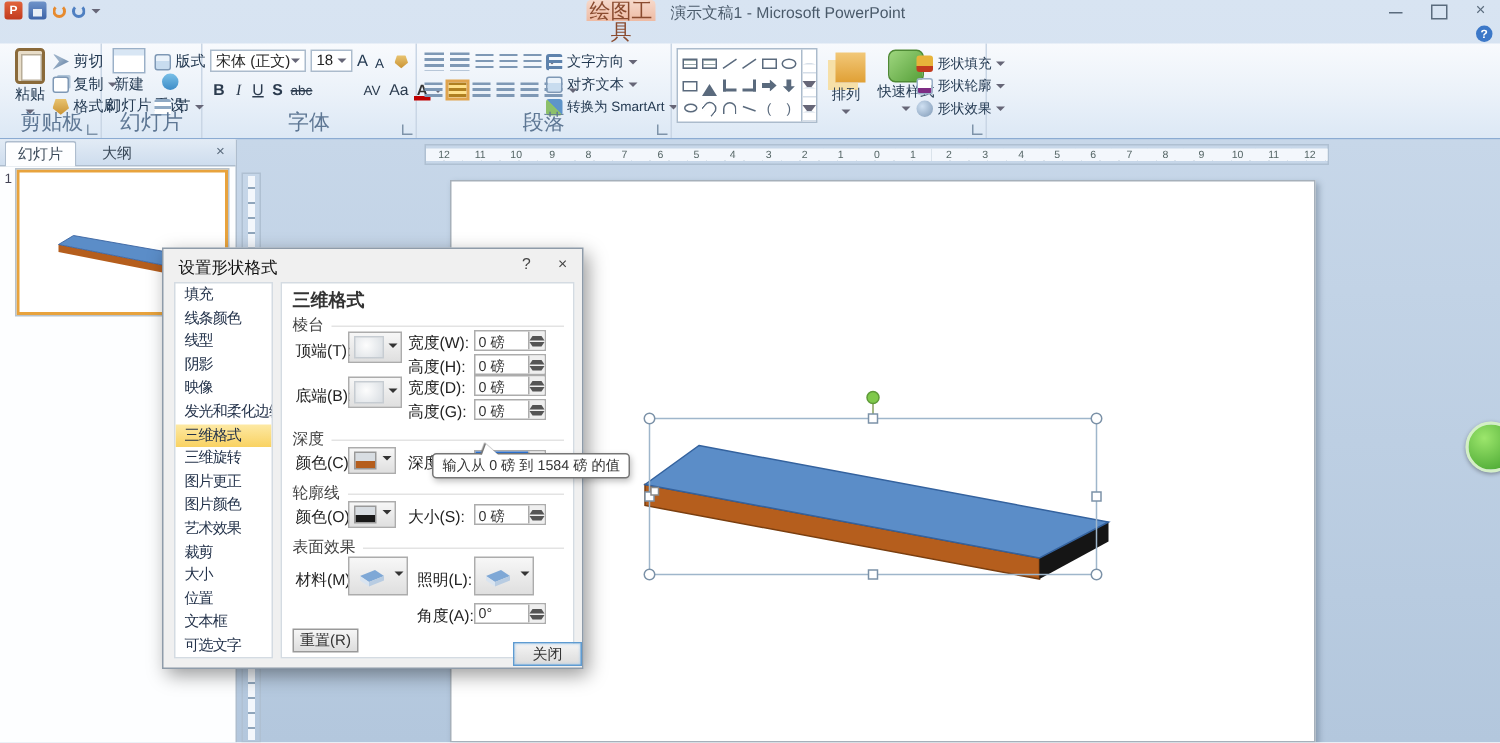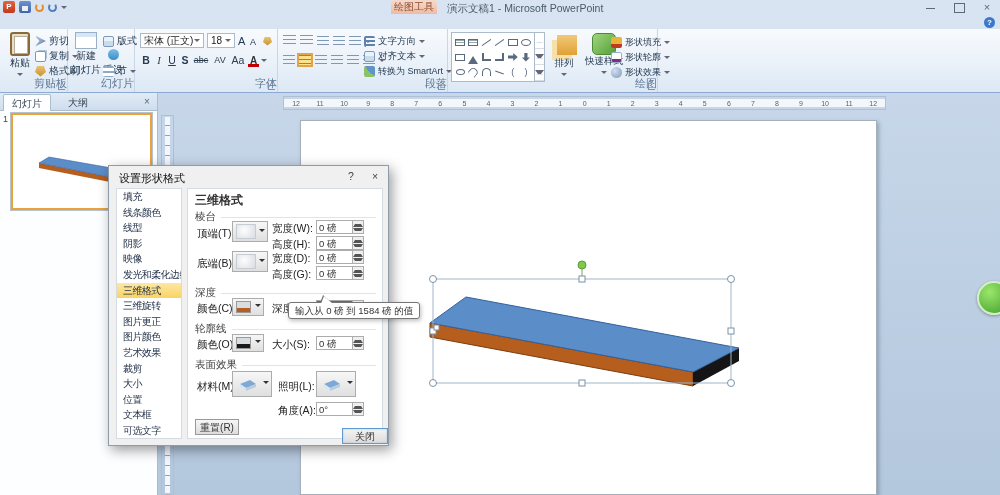--- a/index.html
+++ b/index.html
@@ -11,41 +11,41 @@
   .titlebar { position:absolute; left:0; top:0; width:1000px; height:14px; }
   .qat { position:absolute; left:3px; top:1px; display:flex; gap:4px; align-items:center; }
   .qat-ico { width:12px; height:12px; border-radius:2px; }
   .ico-logo { background:linear-gradient(#E1643C,#C23A1E); color:#fff; font-size:8px; font-weight:bold; text-align:center; line-height:12px; }
   .ico-save { background:linear-gradient(#6F93C9,#3D64A8); position:relative; }
   .ico-save:after { content:""; position:absolute; left:3px; top:5px; width:6px; height:5px; background:#E8EEF6; }
   .ico-arc { width:9px; height:9px; border:2px solid #E68A2E; border-top-color:transparent; border-radius:50%; }
   .ico-arc.blue { border-color:#4E7FC1; border-top-color:transparent; }
   .dd { width:0; height:0; border:3px solid transparent; border-top-color:#667; margin-top:3px; }
   .ctx-label { position:absolute; left:391px; top:0; width:46px; height:14px; border-radius:3px 3px 0 0;
-               background:linear-gradient(#F6D9CB,#EEBBA4); color:#8A4B2F; font-size:10px; text-align:center; line-height:14px; }
+               background:linear-gradient(#F6D9CB,#EEBBA4); color:#8A4B2F; font-size:14px; text-align:center; line-height:14px; }
   .win-title { position:absolute; left:447px; top:2px; font-size:10.5px; color:#4A5A6A; }
   .winbtns { position:absolute; right:6px; top:2px; display:flex; gap:14px; align-items:center; }
   .wb { width:14px; height:10px; position:relative; }
   .wb-min:after { content:""; position:absolute; left:2px; top:6px; width:9px; height:1px; background:#5A6B7D; }
   .wb-max:after { content:""; position:absolute; left:2px; top:1px; width:9px; height:8px; border:1px solid #5A6B7D; }
   .wb-close { color:#5A6B7D; font-size:11px; line-height:10px; text-align:center; }
   .help-btn { position:absolute; left:984px; top:17px; width:11px; height:11px; border-radius:50%;
               background:#3C78C8; color:#fff; font-size:8px; font-weight:bold; text-align:center; line-height:11px; }
 
   
   .tabrow { position:absolute; left:2px; top:14px; height:15px; display:flex; }
   .tab { padding:0 9px; line-height:15px; font-size:10.5px; color:#3B4A5A; }
   .tab.tab-file { background:linear-gradient(#D85B37,#BE3F22); color:#fff; border-radius:2px 2px 0 0; }
   .tab.tab-active { background:linear-gradient(#FDFEFF,#F0F5FB); border:1px solid #B9C9DB; border-bottom:none; border-radius:2px 2px 0 0; line-height:13px; }
 
   
   .ribbon { position:absolute; left:0; top:29px; width:1000px; height:64px;
             background:linear-gradient(#F8FAFD,#EAF1F9 55%,#DCE8F5); border-bottom:1px solid #8BABD2; }
   .grp { position:absolute; top:0; height:63px; border-right:1px solid #C9D6E5; }
-  .grp-label { position:absolute; bottom:1px; left:0; right:0; text-align:right; font-size:11px; color:#5E7794; }
+  .grp-label { position:absolute; bottom:1px; left:0; right:0; text-align:center; font-size:14px; color:#5E7794; }
   .launcher { position:absolute; right:2px; bottom:2px; width:7px; height:7px; border-left:1px solid #7E93A9; border-bottom:1px solid #7E93A9; }
   .bigbtn { position:absolute; display:flex; flex-direction:column; align-items:center; font-size:10px; color:#243A52; }
   .smallrow { position:absolute; display:flex; align-items:center; gap:3px; font-size:10px; color:#243A52; height:14px; white-space:nowrap; }
   .mi { width:11px; height:11px; border-radius:2px; flex:none; }
   .mi-cut { background:linear-gradient(135deg,#9AB0C8 40%,#7E98B5 60%); clip-path:polygon(0 0,100% 50%,0 100%,40% 50%); }
   .mi-copy { border:1px solid #7E98B5; background:#fff; box-shadow:2px -2px 0 -1px #AFC4D8; }
   .mi-brush { background:linear-gradient(#E8C370,#C89030); clip-path:polygon(20% 0,80% 0,100% 60%,50% 100%,0 60%); }
   .mi-layout { border:1px solid #7E98B5; background:linear-gradient(#EAF2FA 40%,#C8DCEF 40%); }
   .mi-reset { background:linear-gradient(#79C0E8,#3E8CC7); border-radius:50%; }
   .mi-section { background:repeating-linear-gradient(#8FA9C4 0 2px,#fff 2px 5px); }
@@ -234,21 +234,21 @@
         </div>
       <div class="smallrow" style="left:128px;top:5px;">
           <div class="mi mi-brush" style="width:9px;height:9px;"></div>
         </div>
       <div class="smallrow" style="left:5px;top:24px;gap:1px;">
         <span class="fbtn b">B</span>
         <span class="fbtn i">I</span>
         <span class="fbtn u">U</span>
         <span class="fbtn b">S</span>
         <span class="fbtn strike">abc</span>
-        <span class="fbtn" style="width:18px;font-size:9px;">AV</span>
+        <span class="fbtn" style="width:18px;font-size:9px;margin-left:28px;">AV</span>
         <span class="fbtn" style="width:16px;">Aa</span>
         <span class="fontcolor">A</span>
         <div class="dd"></div>
       </div>
       <div class="grp-label">字体</div>
       <div class="launcher"></div>
     </div>
 
     <div class="grp" style="left:278px;width:170px;">
       <div class="smallrow" style="left:5px;top:5px;gap:4px;">
@@ -339,21 +339,20 @@
       <div class="smallrow" style="left:163px;top:21px;font-size:9px;">
           <div class="mi mi-outline"></div>
           <span>形状轮廓</span>
           <div class="dd"></div>
         </div>
       <div class="smallrow" style="left:163px;top:36px;font-size:9px;">
           <div class="mi mi-effects"></div>
           <span>形状效果</span>
           <div class="dd"></div>
         </div>
-      <div class="grp-label">绘图</div>
       <div class="launcher"></div>
     </div>
 
   </div>
 
   <div class="workspace">
 
     <div class="panel">
       <div class="panel-tabs">
         <div class="ptab active" style="left:3px;">幻灯片</div>

